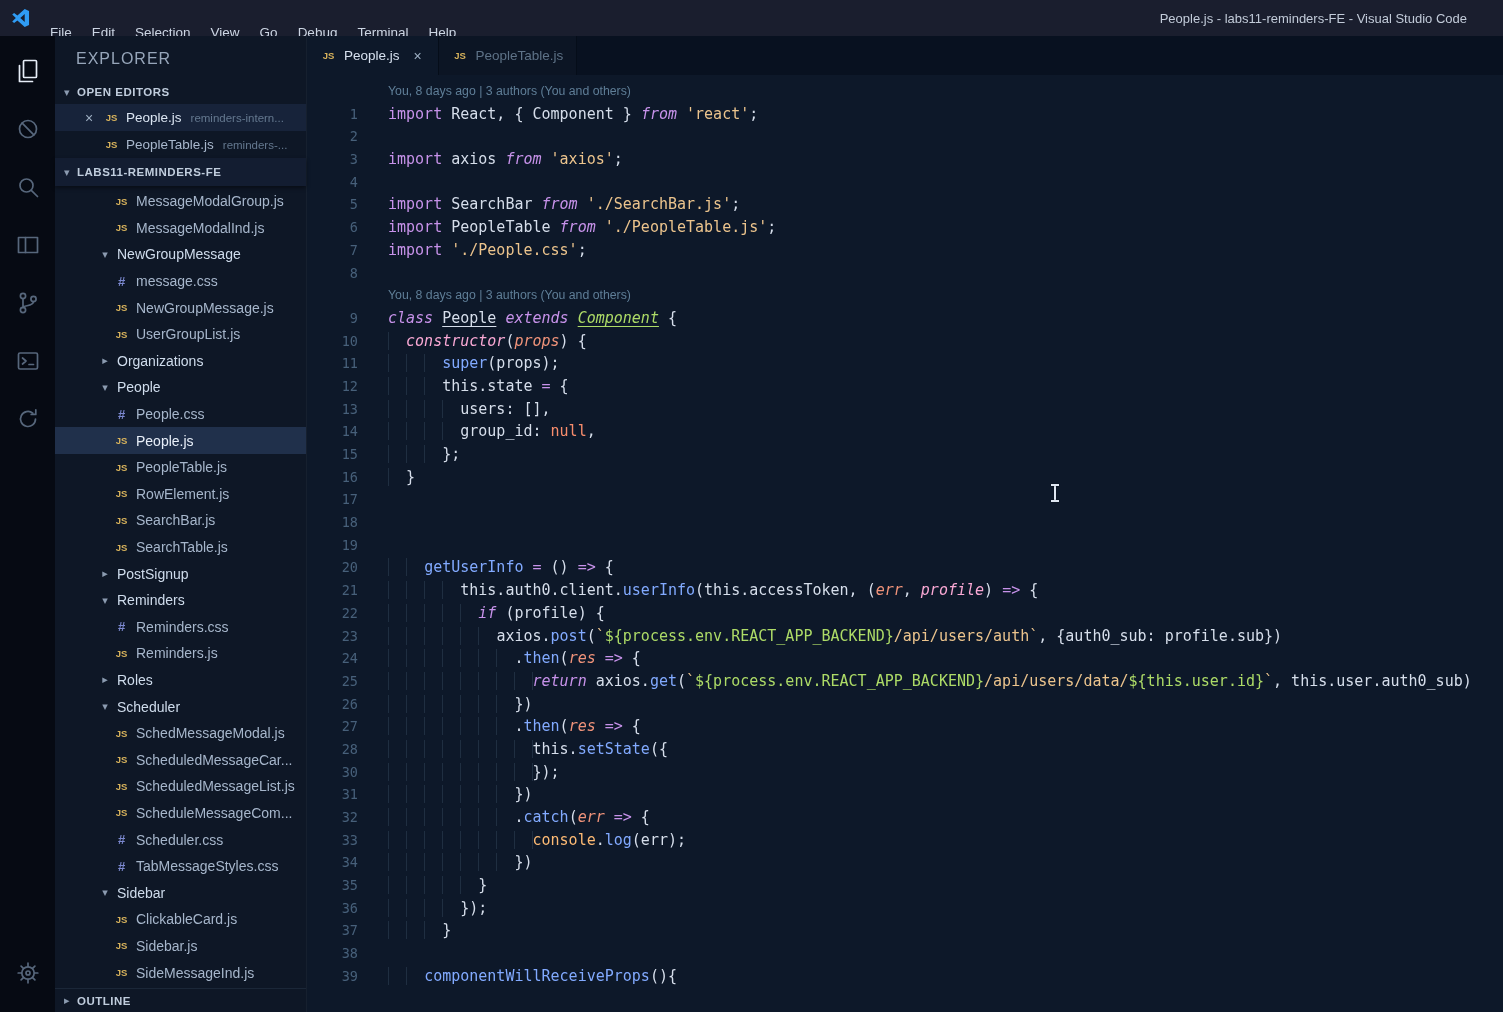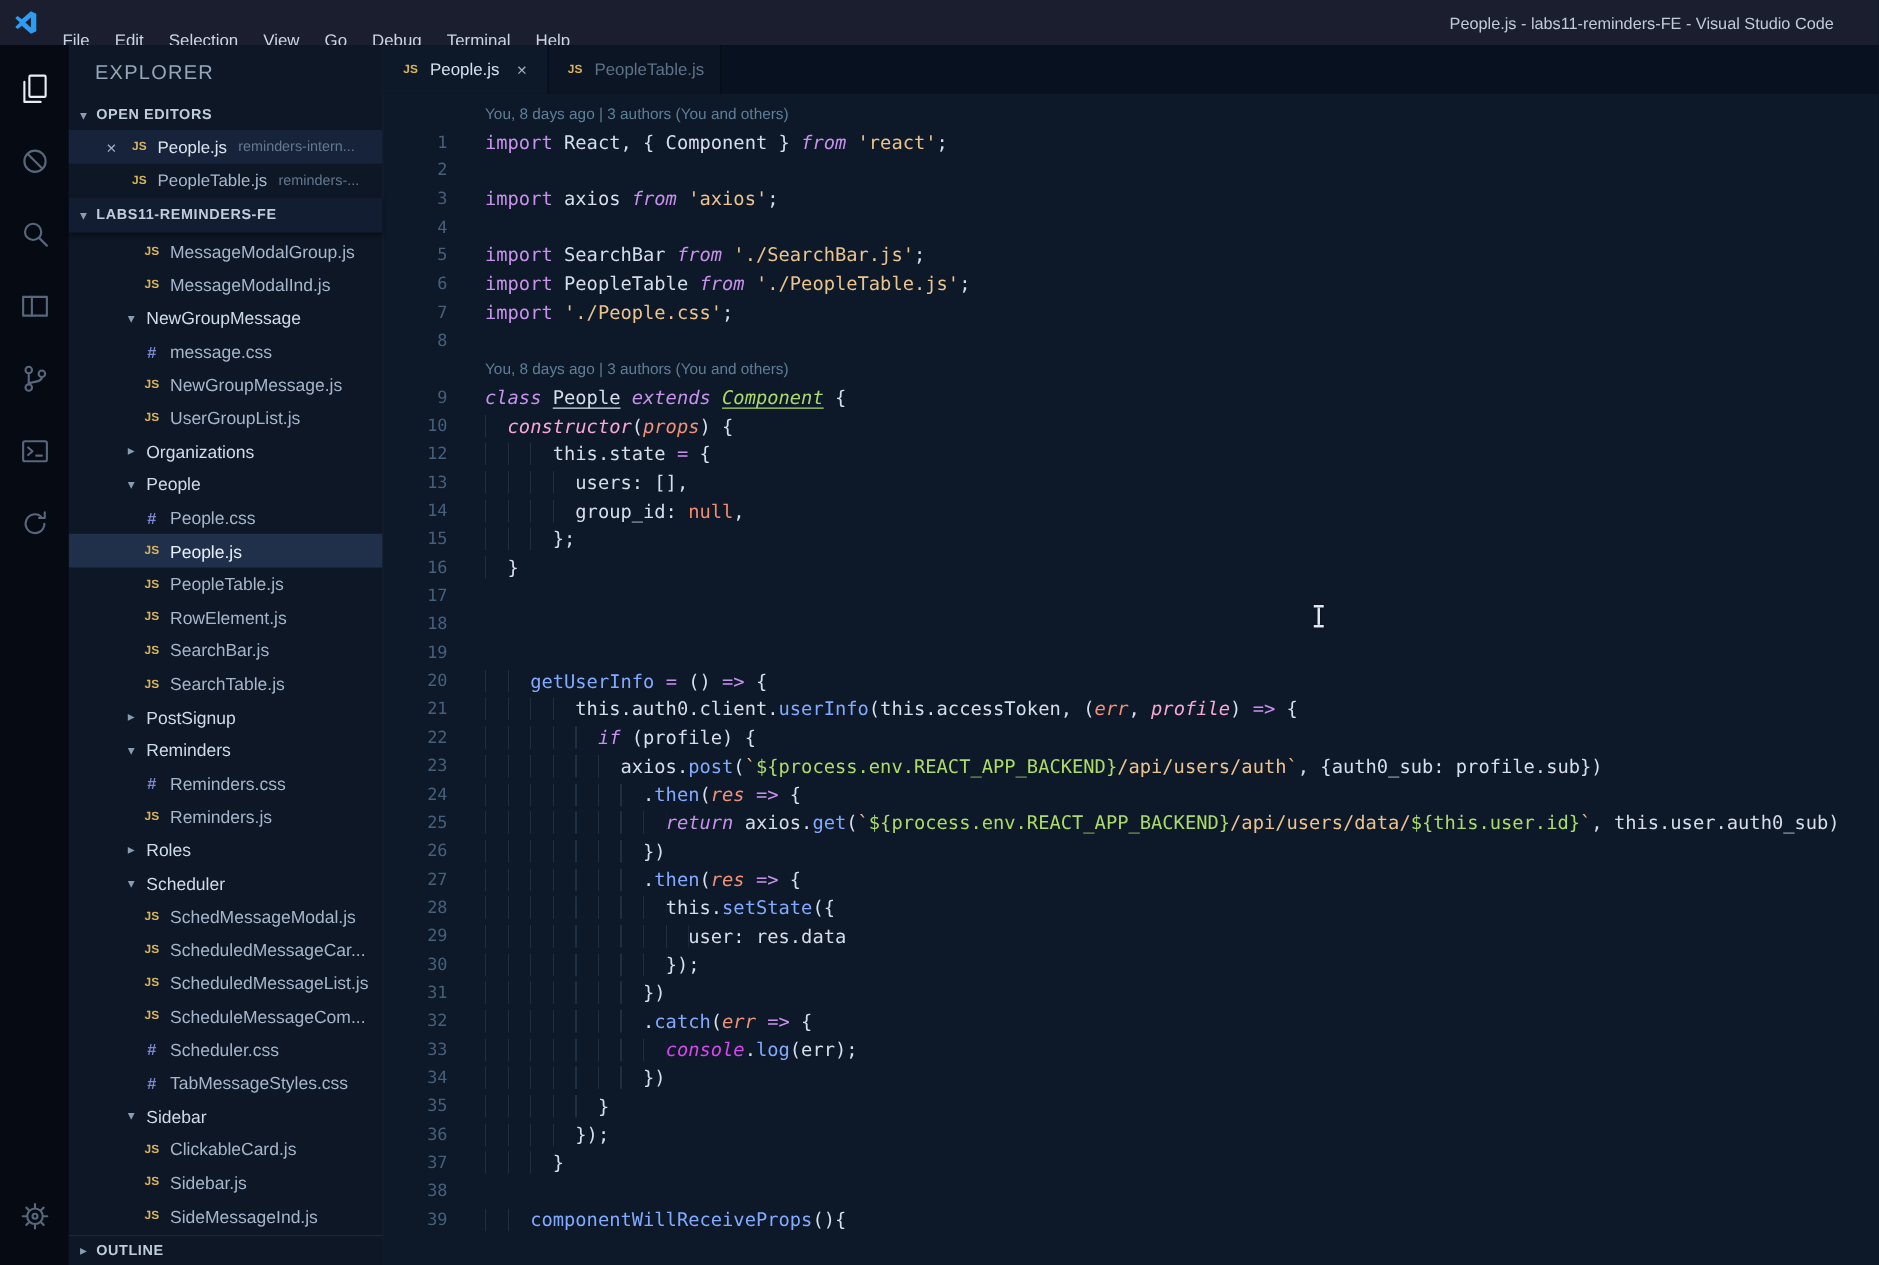--- a/index.html
+++ b/index.html
@@ -57,21 +57,21 @@
   .ind{background-image:repeating-linear-gradient(90deg,rgba(95,126,151,.22),rgba(95,126,151,.22) 1px,transparent 1px,transparent 2ch);}
 
   
   .t-kw{color:#c792ea;}
   .t-kwi{color:#c792ea;font-style:italic;}
   .t-str{color:#ecc48d;}
   .t-fg{color:#d6deeb;}
   .t-fn{color:#82aaff;}
   .t-fni{color:#f9a8d4;font-style:italic;text-align:right;}
   .t-grn{color:#addb67;}
-  .t-grni{color:#d946ef;font-style:italic;}
+  .t-grni{color:#fdba74;}
   .t-cls{color:#d6deeb;text-decoration:underline;text-underline-offset:3px;}
   .t-cmp{color:#addb67;font-style:italic;text-decoration:underline;text-underline-offset:3px;}
   .t-op{color:#c792ea;}
   .t-nul{color:#f78c6c;text-align:center;}
   .t-par{color:#f0937a;font-style:italic;}
 
   
   .ibeam{position:absolute;left:1054px;top:485px;width:2px;height:16px;background:#dfe7f2;box-shadow:0 0 1px #000;z-index:10;}
   .ibeam::before,.ibeam::after{content:"";position:absolute;left:-3px;width:8px;height:2px;background:#dfe7f2;box-shadow:0 0 1px #000;}
   .ibeam::before{top:-1px}
@@ -333,38 +333,38 @@
             <div class="code-row"><span class="gutter">2</span><span class="code-content"></span></div>
             <div class="code-row"><span class="gutter">3</span><span class="code-content"><span class="t-kw">import</span><span class="t-fg"> axios </span><span class="t-kwi">from</span><span class="t-fg"> </span><span class="t-str">'axios'</span><span class="t-fg">;</span></span></div>
             <div class="code-row"><span class="gutter">4</span><span class="code-content"></span></div>
             <div class="code-row"><span class="gutter">5</span><span class="code-content"><span class="t-kw">import</span><span class="t-fg"> SearchBar </span><span class="t-kwi">from</span><span class="t-fg"> </span><span class="t-str">'./SearchBar.js'</span><span class="t-fg">;</span></span></div>
             <div class="code-row"><span class="gutter">6</span><span class="code-content"><span class="t-kw">import</span><span class="t-fg"> PeopleTable </span><span class="t-kwi">from</span><span class="t-fg"> </span><span class="t-str">'./PeopleTable.js'</span><span class="t-fg">;</span></span></div>
             <div class="code-row"><span class="gutter">7</span><span class="code-content"><span class="t-kw">import</span><span class="t-fg"> </span><span class="t-str">'./People.css'</span><span class="t-fg">;</span></span></div>
             <div class="code-row"><span class="gutter">8</span><span class="code-content"></span></div>
             <div class="code-row lens-row"><span class="gutter"></span><span class="code-content">You, 8 days ago | 3 authors (You and others)</span></div>
             <div class="code-row"><span class="gutter">9</span><span class="code-content"><span class="t-kwi">class</span><span class="t-fg"> </span><span class="t-cls">People</span><span class="t-fg"> </span><span class="t-kwi">extends</span><span class="t-fg"> </span><span class="t-cmp">Component</span><span class="t-fg"> {</span></span></div>
             <div class="code-row"><span class="gutter">10</span><span class="code-content"><span class="ind">  </span><span class="t-fni">constructor</span><span class="t-fg">(</span><span class="t-par">props</span><span class="t-fg">) {</span></span></div>
+            <div class="code-row"><span class="gutter">11</span><span class="code-content"><span class="ind">      </span><span class="t-fn">super</span><span class="t-fg">(props);</span></span></div>
             <div class="code-row"><span class="gutter">12</span><span class="code-content"><span class="ind">      </span><span class="t-fg">this.state </span><span class="t-op">=</span><span class="t-fg"> {</span></span></div>
             <div class="code-row"><span class="gutter">13</span><span class="code-content"><span class="ind">        </span><span class="t-fg">users: [],</span></span></div>
             <div class="code-row"><span class="gutter">14</span><span class="code-content"><span class="ind">        </span><span class="t-fg">group_id: </span><span class="t-nul">null</span><span class="t-fg">,</span></span></div>
             <div class="code-row"><span class="gutter">15</span><span class="code-content"><span class="ind">      </span><span class="t-fg">};</span></span></div>
             <div class="code-row"><span class="gutter">16</span><span class="code-content"><span class="ind">  </span><span class="t-fg">}</span></span></div>
             <div class="code-row"><span class="gutter">17</span><span class="code-content"></span></div>
             <div class="code-row"><span class="gutter">18</span><span class="code-content"></span></div>
             <div class="code-row"><span class="gutter">19</span><span class="code-content"></span></div>
             <div class="code-row"><span class="gutter">20</span><span class="code-content"><span class="ind">    </span><span class="t-fn">getUserInfo</span><span class="t-fg"> </span><span class="t-op">=</span><span class="t-fg"> () </span><span class="t-op">=&gt;</span><span class="t-fg"> {</span></span></div>
             <div class="code-row"><span class="gutter">21</span><span class="code-content"><span class="ind">        </span><span class="t-fg">this.auth0.client.</span><span class="t-fn">userInfo</span><span class="t-fg">(this.accessToken, (</span><span class="t-par">err</span><span class="t-fg">, </span><span class="t-fni">profile</span><span class="t-fg">) </span><span class="t-op">=&gt;</span><span class="t-fg"> {</span></span></div>
             <div class="code-row"><span class="gutter">22</span><span class="code-content"><span class="ind">          </span><span class="t-kwi">if</span><span class="t-fg"> (profile) {</span></span></div>
             <div class="code-row"><span class="gutter">23</span><span class="code-content"><span class="ind">            </span><span class="t-fg">axios.</span><span class="t-fn">post</span><span class="t-fg">(</span><span class="t-str">`</span><span class="t-grn">${process.env.REACT_APP_BACKEND}</span><span class="t-str">/api/users/auth`</span><span class="t-fg">, {auth0_sub: profile.sub})</span></span></div>
             <div class="code-row"><span class="gutter">24</span><span class="code-content"><span class="ind">              </span><span class="t-fg">.</span><span class="t-fn">then</span><span class="t-fg">(</span><span class="t-par">res</span><span class="t-fg"> </span><span class="t-op">=&gt;</span><span class="t-fg"> {</span></span></div>
             <div class="code-row"><span class="gutter">25</span><span class="code-content"><span class="ind">                </span><span class="t-kwi">return</span><span class="t-fg"> axios.</span><span class="t-fn">get</span><span class="t-fg">(</span><span class="t-str">`</span><span class="t-grn">${process.env.REACT_APP_BACKEND}</span><span class="t-str">/api/users/data/</span><span class="t-grn">${this.user.id}</span><span class="t-str">`</span><span class="t-fg">, this.user.auth0_sub)</span></span></div>
             <div class="code-row"><span class="gutter">26</span><span class="code-content"><span class="ind">              </span><span class="t-fg">})</span></span></div>
             <div class="code-row"><span class="gutter">27</span><span class="code-content"><span class="ind">              </span><span class="t-fg">.</span><span class="t-fn">then</span><span class="t-fg">(</span><span class="t-par">res</span><span class="t-fg"> </span><span class="t-op">=&gt;</span><span class="t-fg"> {</span></span></div>
             <div class="code-row"><span class="gutter">28</span><span class="code-content"><span class="ind">                </span><span class="t-fg">this.</span><span class="t-fn">setState</span><span class="t-fg">({</span></span></div>
-            <div class="code-row"><span class="gutter">29</span><span class="code-content"><span class="ind">                  </span><span class="t-fg">user: res.data</span></span></div>
             <div class="code-row"><span class="gutter">30</span><span class="code-content"><span class="ind">                </span><span class="t-fg">});</span></span></div>
             <div class="code-row"><span class="gutter">31</span><span class="code-content"><span class="ind">              </span><span class="t-fg">})</span></span></div>
             <div class="code-row"><span class="gutter">32</span><span class="code-content"><span class="ind">              </span><span class="t-fg">.</span><span class="t-fn">catch</span><span class="t-fg">(</span><span class="t-par">err</span><span class="t-fg"> </span><span class="t-op">=&gt;</span><span class="t-fg"> {</span></span></div>
             <div class="code-row"><span class="gutter">33</span><span class="code-content"><span class="ind">                </span><span class="t-grni">console</span><span class="t-fg">.</span><span class="t-fn">log</span><span class="t-fg">(err);</span></span></div>
             <div class="code-row"><span class="gutter">34</span><span class="code-content"><span class="ind">              </span><span class="t-fg">})</span></span></div>
             <div class="code-row"><span class="gutter">35</span><span class="code-content"><span class="ind">          </span><span class="t-fg">}</span></span></div>
             <div class="code-row"><span class="gutter">36</span><span class="code-content"><span class="ind">        </span><span class="t-fg">});</span></span></div>
             <div class="code-row"><span class="gutter">37</span><span class="code-content"><span class="ind">      </span><span class="t-fg">}</span></span></div>
             <div class="code-row"><span class="gutter">38</span><span class="code-content"></span></div>
             <div class="code-row"><span class="gutter">39</span><span class="code-content"><span class="ind">    </span><span class="t-fn">componentWillReceiveProps</span><span class="t-fg">(){</span></span></div>

